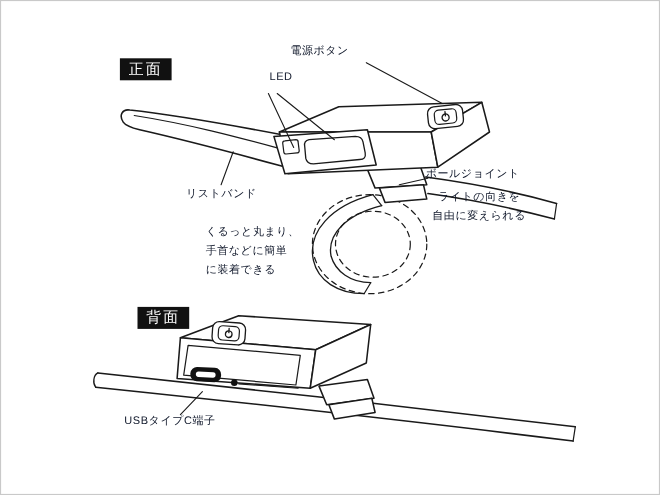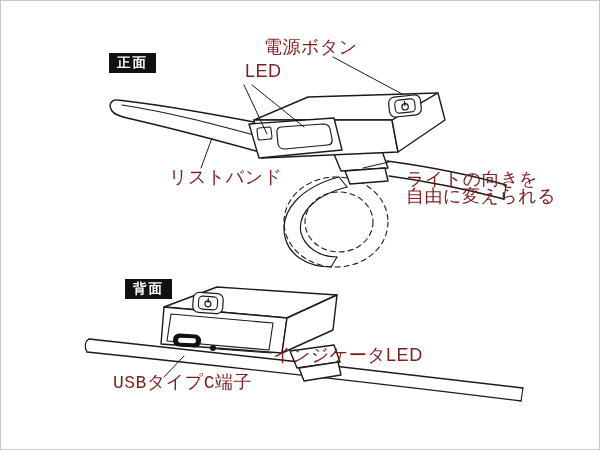--- a/index.html
+++ b/index.html
@@ -3,26 +3,26 @@
 <meta charset="utf-8">
 <style>
   html,body { margin:0; padding:0; background:#ffffff; }
   #canvas {
     position:relative; width:600px; height:450px;
     background:#ffffff; border:1px solid #c9c9c9; box-sizing:border-box;
     font-family:"Liberation Sans", sans-serif; overflow:hidden;
   }
   #art { position:absolute; left:0; top:0; }
   .lbl {
-    position:absolute; color:#7f1d1d; font-size:18px; line-height:16px;
+    position:absolute; color:#0f172a; font-size:10px; line-height:16px;
     white-space:nowrap; letter-spacing:0.5px;
   }
   .note { white-space:pre-line; line-height:17px; }
   .badge {
-    background:#111; color:#fff; font-size:13.5px; font-weight:bold;
+    background:#111; color:#fff; font-size:13.5px; font-weight:normal;
     padding:2px 8px; letter-spacing:2px; line-height:16px;
   }
 </style>
 </head>
 <body>
 
 <div id="canvas">
 
   <svg id="art" width="600" height="450" viewBox="0 0 600 450" fill="none" stroke="#1a1a1a" stroke-width="1.4" stroke-linejoin="round" stroke-linecap="round">
 
@@ -127,24 +127,27 @@
   </svg>
 
   <div class="lbl badge" style="left:108px; top:52px;">正面</div>
 
   <div class="lbl" style="left:263px; top:38px;">電源ボタン</div>
 
   <div class="lbl" style="left:244px; top:62px;">LED</div>
 
   <div class="lbl" style="left:168px; top:168px;text-align:center;">リストバンド</div>
 
+  <div class="lbl" style="left:386px; top:150px;">ボールジョイント</div>
 
-  <div class="lbl note" style="left:405px; top:170px;">ライトの向きを
+  <div class="lbl note" style="left:392px; top:170px;text-align:center;">ライトの向きを
 自由に変えられる</div>
 
+  <div class="lbl note" style="left:186px; top:202px;">くるっと丸まり、
+手首などに簡単
+に装着できる</div>
 
   <div class="lbl badge" style="left:108px; top:278px;margin-left:16px;">背面</div>
 
-  <div class="lbl" style="left:272px; top:346px;">インジケータLED</div>
 
-  <div class="lbl" style="left:112px; top:374px;font-family:Liberation Mono, monospace;">USBタイプC端子</div>
+  <div class="lbl" style="left:112px; top:374px;">USBタイプC端子</div>
 
 </div>
 
 </body></html>

